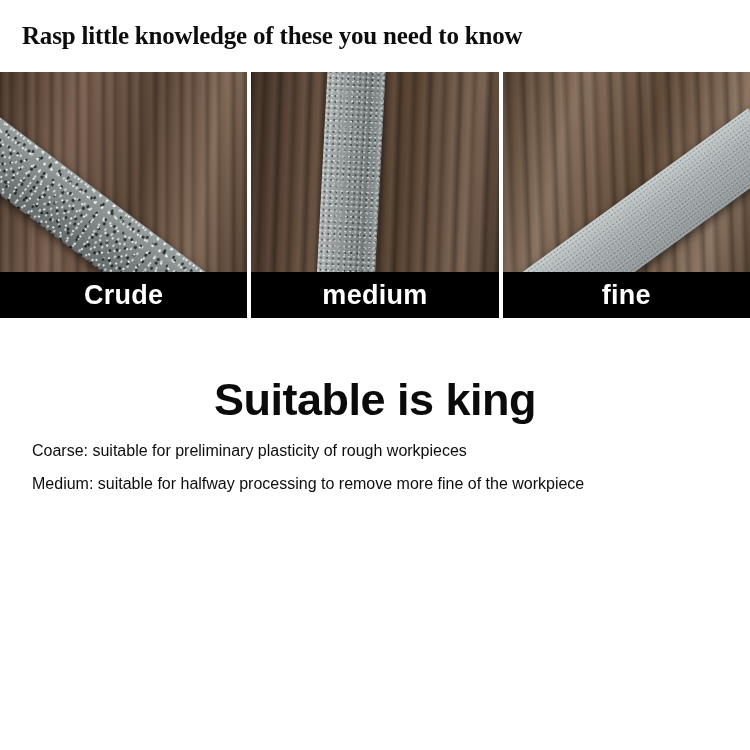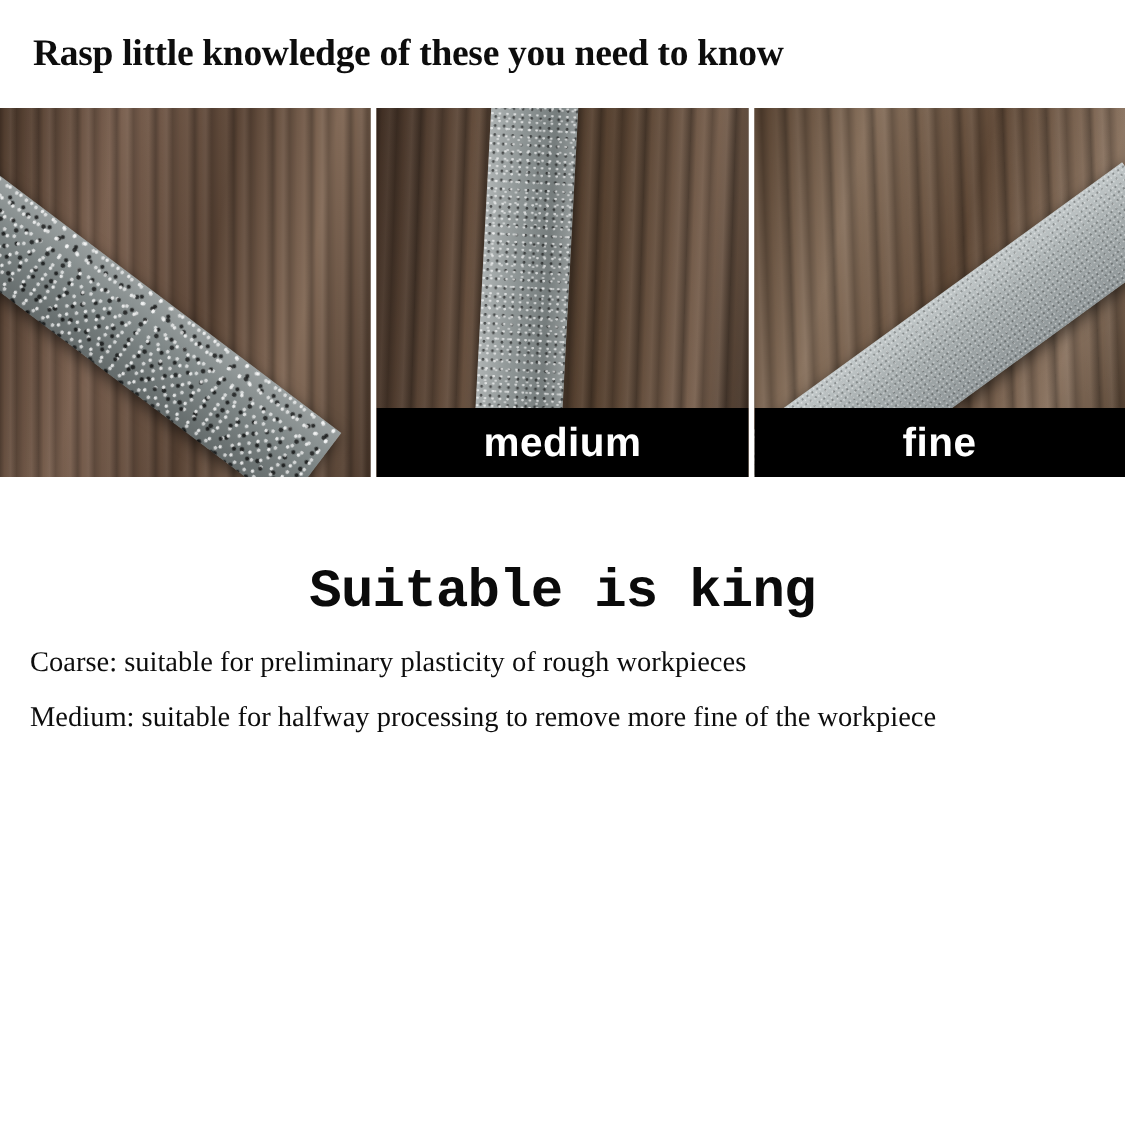--- a/index.html
+++ b/index.html
@@ -165,53 +165,52 @@
   }
 
   
   .body {
     flex: 1 1 auto;
     padding: 0 14px;
     box-sizing: border-box;
   }
   .section-title {
     text-align: center;
-    font-size: 36px;
+    font-size: 45px;
     font-weight: 700;
     color: #0b0b0b;
     margin-top: 56px;
     margin-bottom: 14px;
     letter-spacing: -0.5px;
-    font-family: Liberation Mono, monospace;
   }
   .para {
-    font-size: 19px;
+    font-size: 16px;
     line-height: 1.42;
     color: #0d0d0d;
-    margin: 0 0 10px 4px;
+    margin: 0 0 10px 16px;
     padding: 0 2px;
-    font-family: Liberation Serif, serif;
   }
 </style>
 </head>
 <body>
 
 <div class="page">
 
   <div class="header">
     <div class="header-title">Rasp little knowledge of these you need to know</div>
   </div>
 
   <div class="strip">
 
     <div class="card">
       <div class="wood"></div>
       <div class="bar bar-crude">
         <div class="grit"></div>
       </div>
+      <div class="caption">Crude</div>
     </div>
 
     <div class="card">
       <div class="wood w2"></div>
       <div class="bar bar-medium">
         <div class="grit"></div>
       </div>
       <div class="caption">medium</div>
     </div>
 

